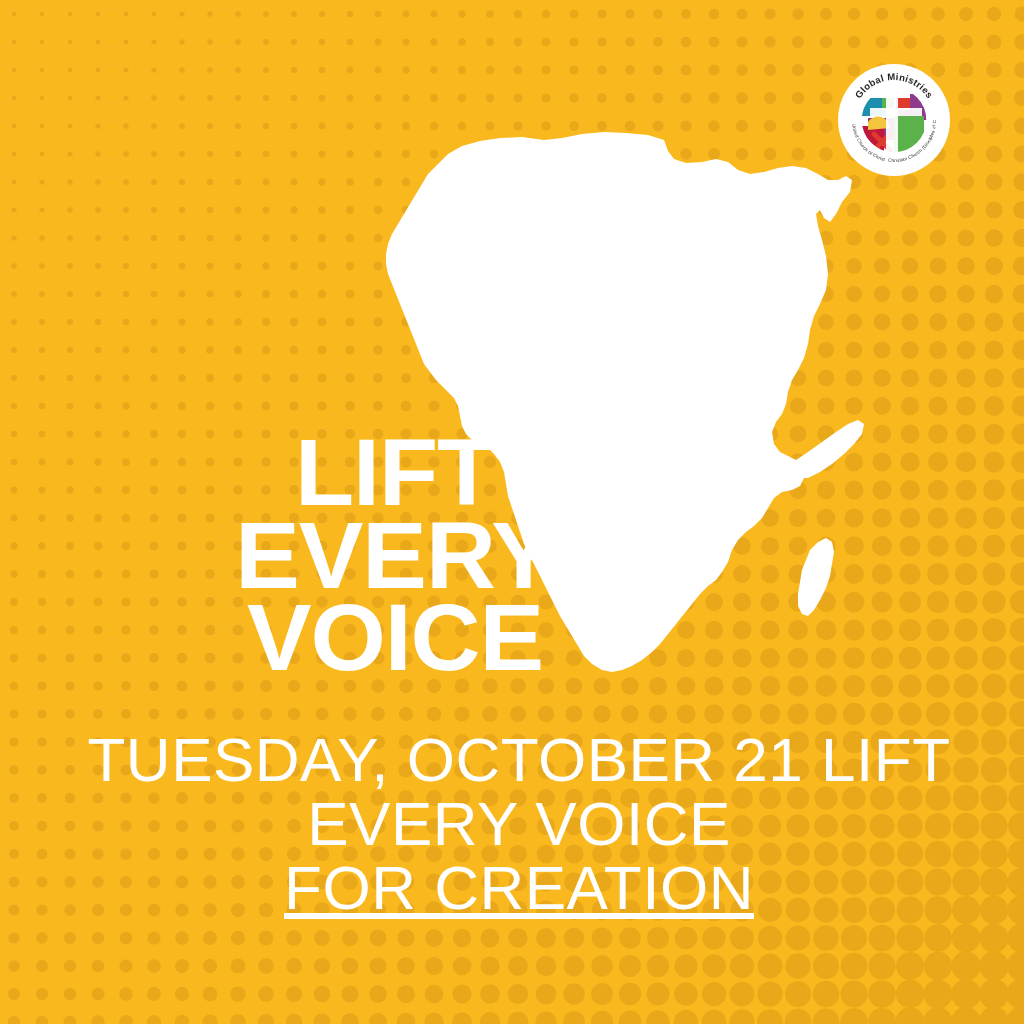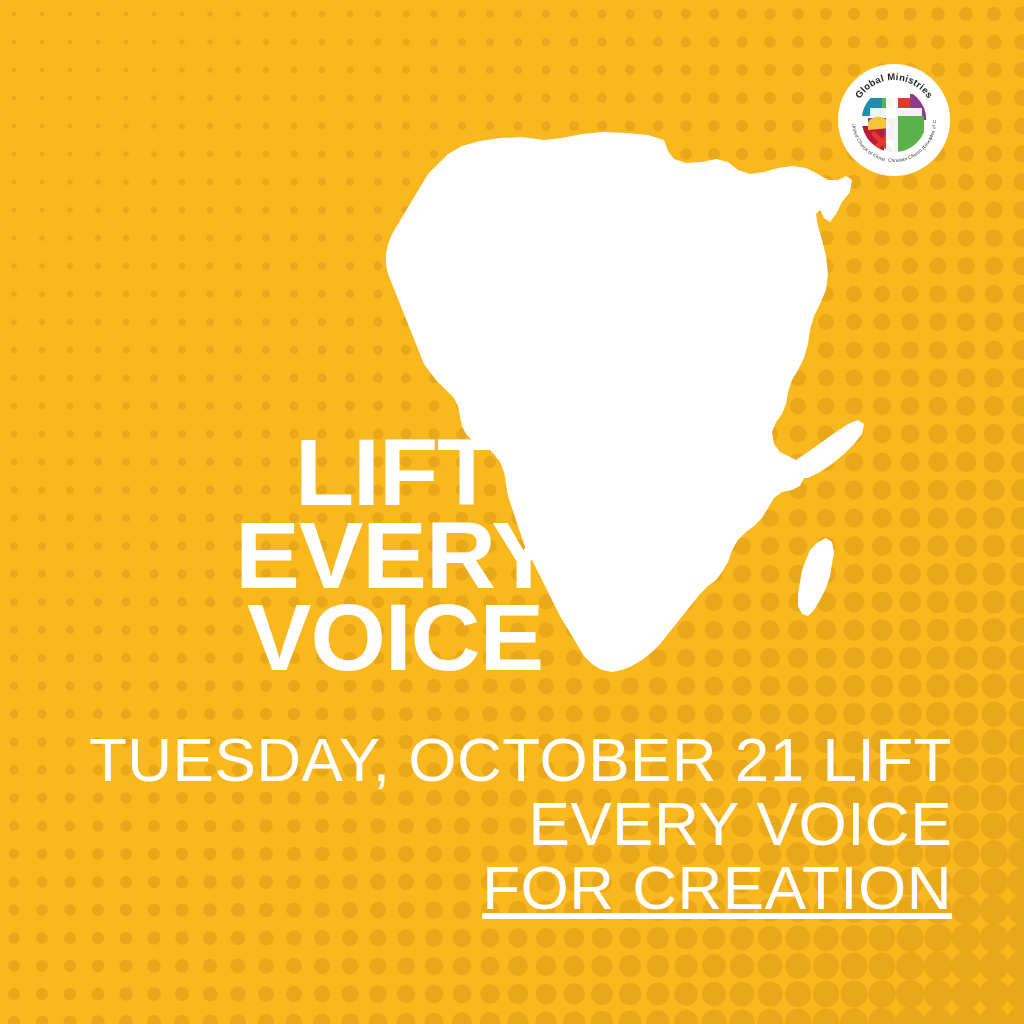--- a/index.html
+++ b/index.html
@@ -65,28 +65,29 @@
     transform-origin: center top;
   }
   .headline .hl-line { display: block; white-space: nowrap; }
 
   
   .subtitle {
     position: absolute;
     left: 0;
     top: 728px;
     width: 952px;
-    text-align: right;
+    text-align: center;
     color: #ffffff;
     font-family: "Liberation Sans", sans-serif;
     font-weight: 400;
     font-size: 62px;
     line-height: 1.03;
     letter-spacing: 0.5px;
     text-transform: uppercase;
+    padding-left: 43px;
   }
   .subtitle .sub-line { display: block; white-space: nowrap; }
   .subtitle .sub-line.l1 { font-size: 62px; }
   .subtitle .sub-line.l2 { font-size: 62px; }
   .subtitle .sub-line.l3 { font-size: 62px; text-decoration: underline; }
 </style>
 </head>
 <body>
 
 <div class="poster">

